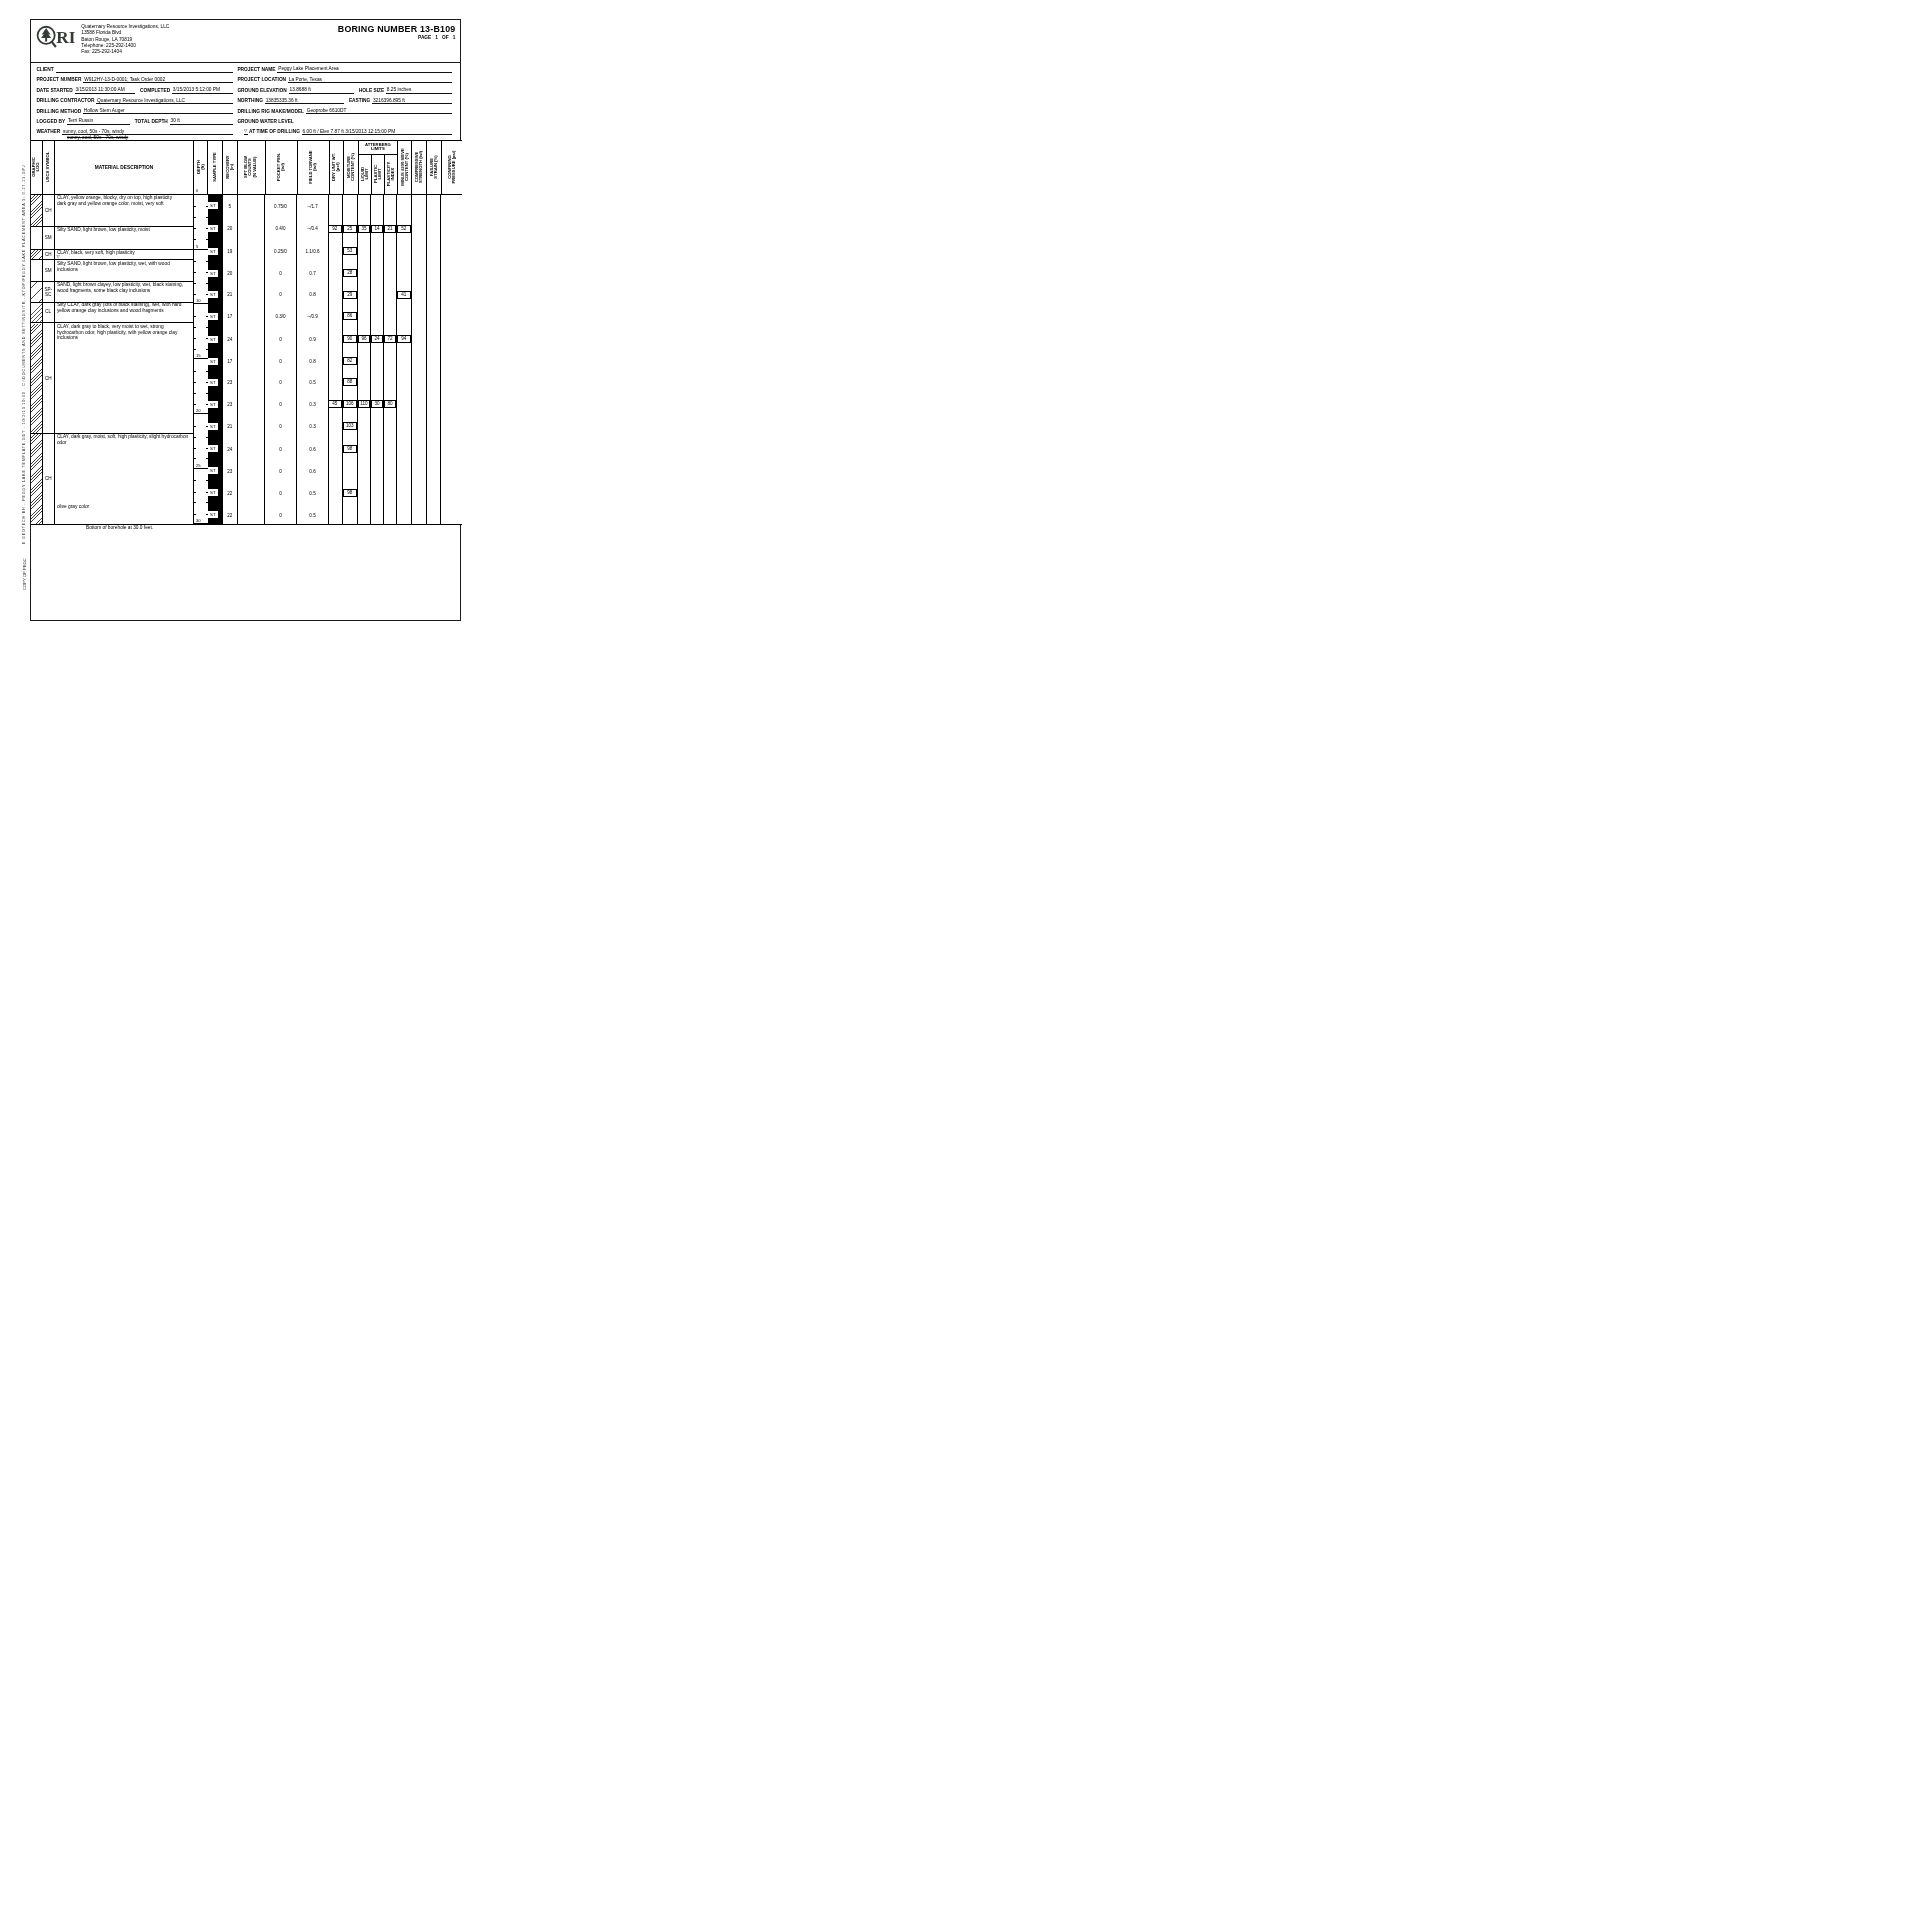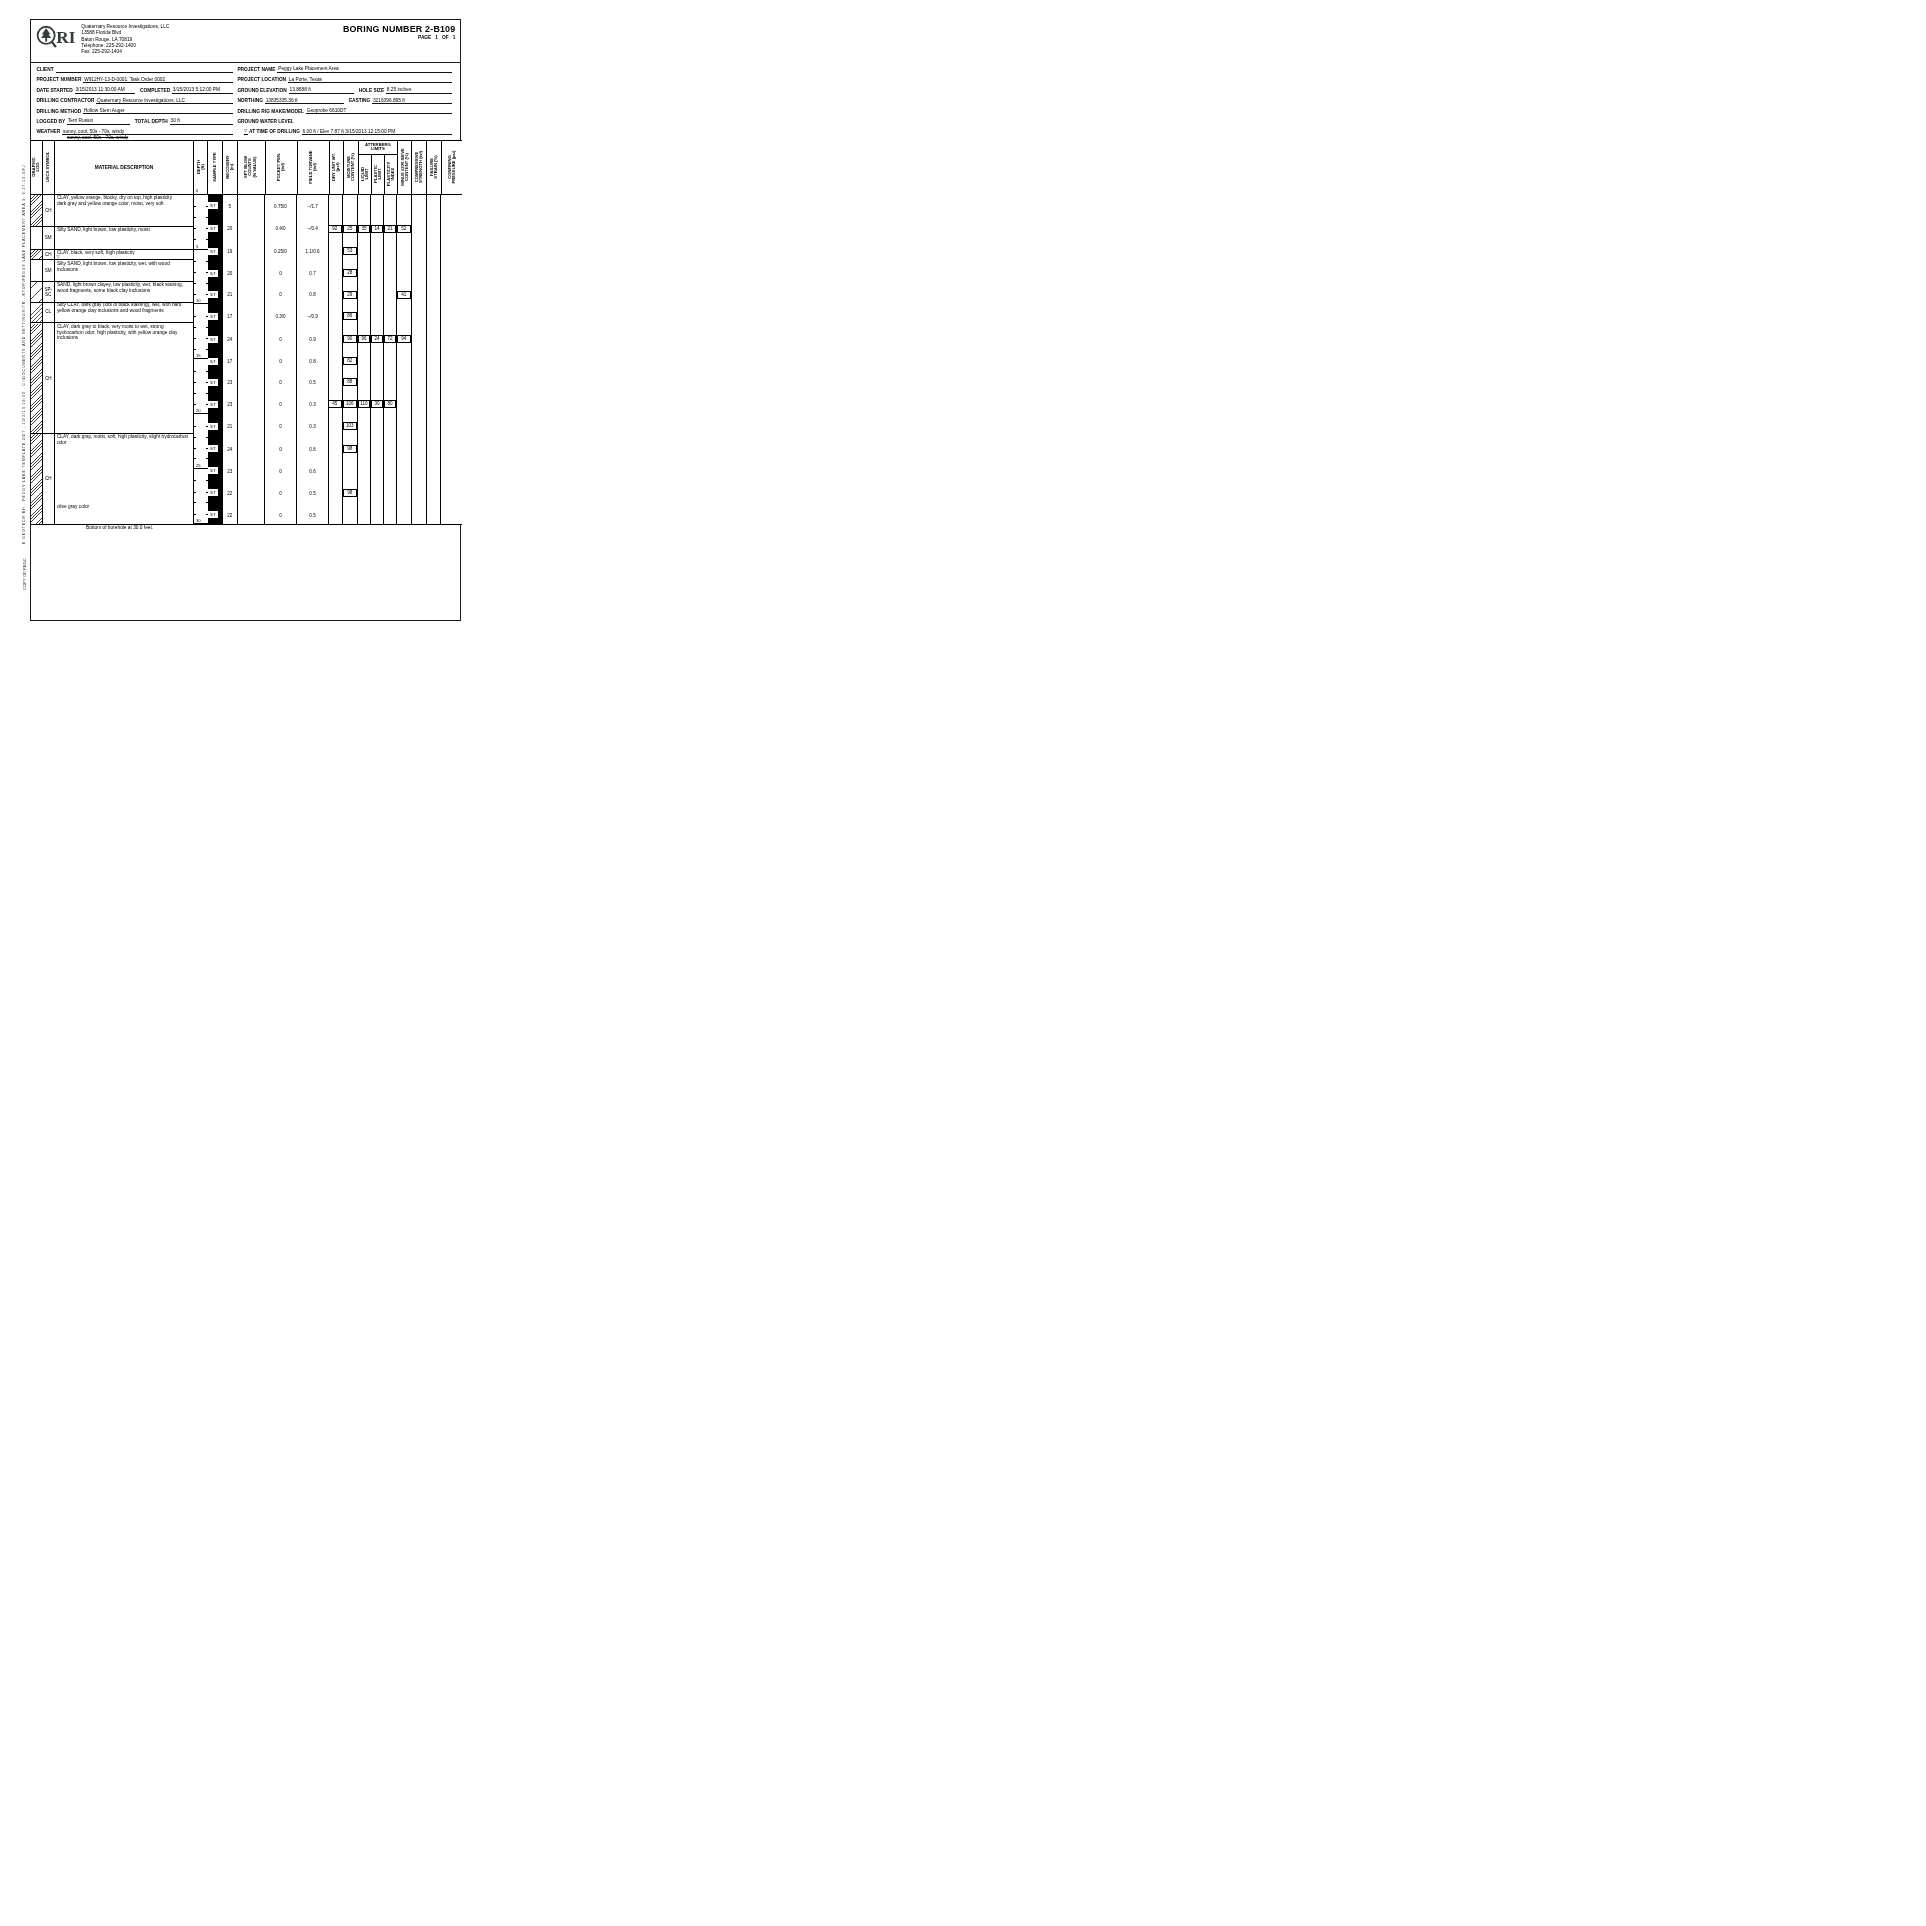--- a/index.html
+++ b/index.html
@@ -105,21 +105,21 @@
       </svg>
     </div>
     <div class="co">
       <div>Quaternary Resource Investigations, LLC</div>
       <div>13588 Florida Blvd</div>
       <div>Baton Rouge, LA 70819</div>
       <div>Telephone: 225-292-1400</div>
       <div>Fax: 225-292-1404</div>
     </div>
     <div class="title">
-      <div class="bn">BORING NUMBER 2-B109</div>
+      <div class="bn">BORING NUMBER 13-B109</div>
       <div class="pg">PAGE 1 OF 1</div>
     </div>
   </div>
 
   <div class="info">
     <div class="irow">
       <div class="lc">
         <span class="lbl">CLIENT</span>
         <span class="val"></span>
       </div>

